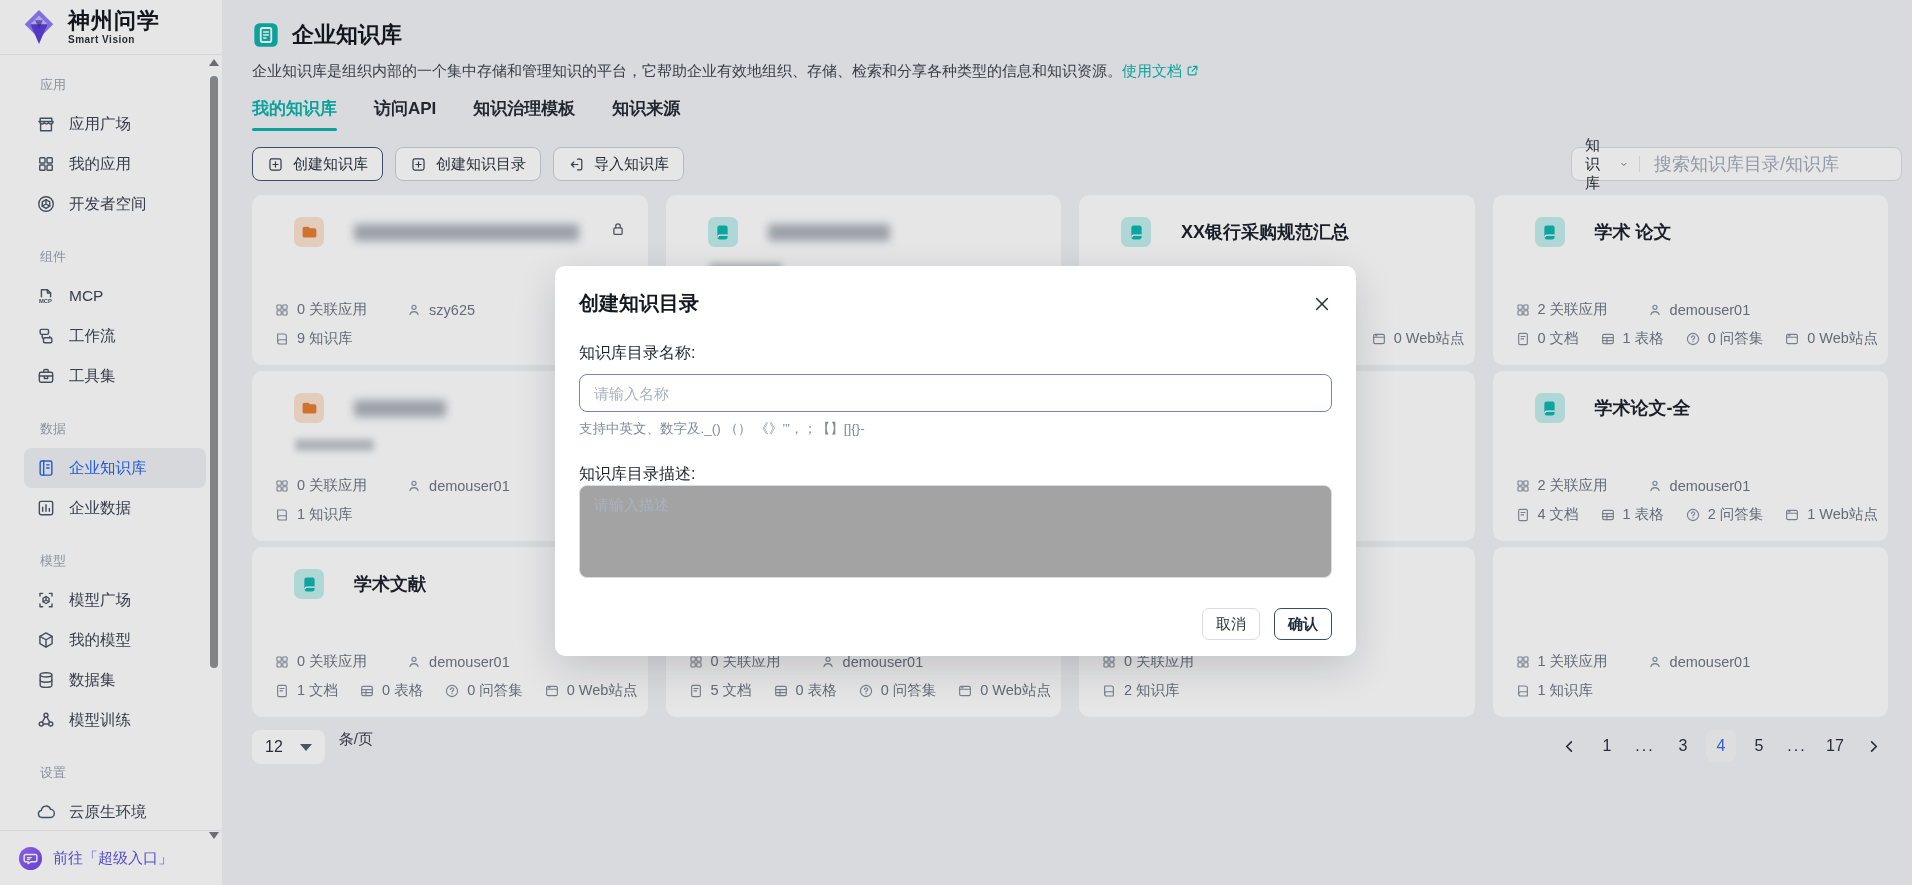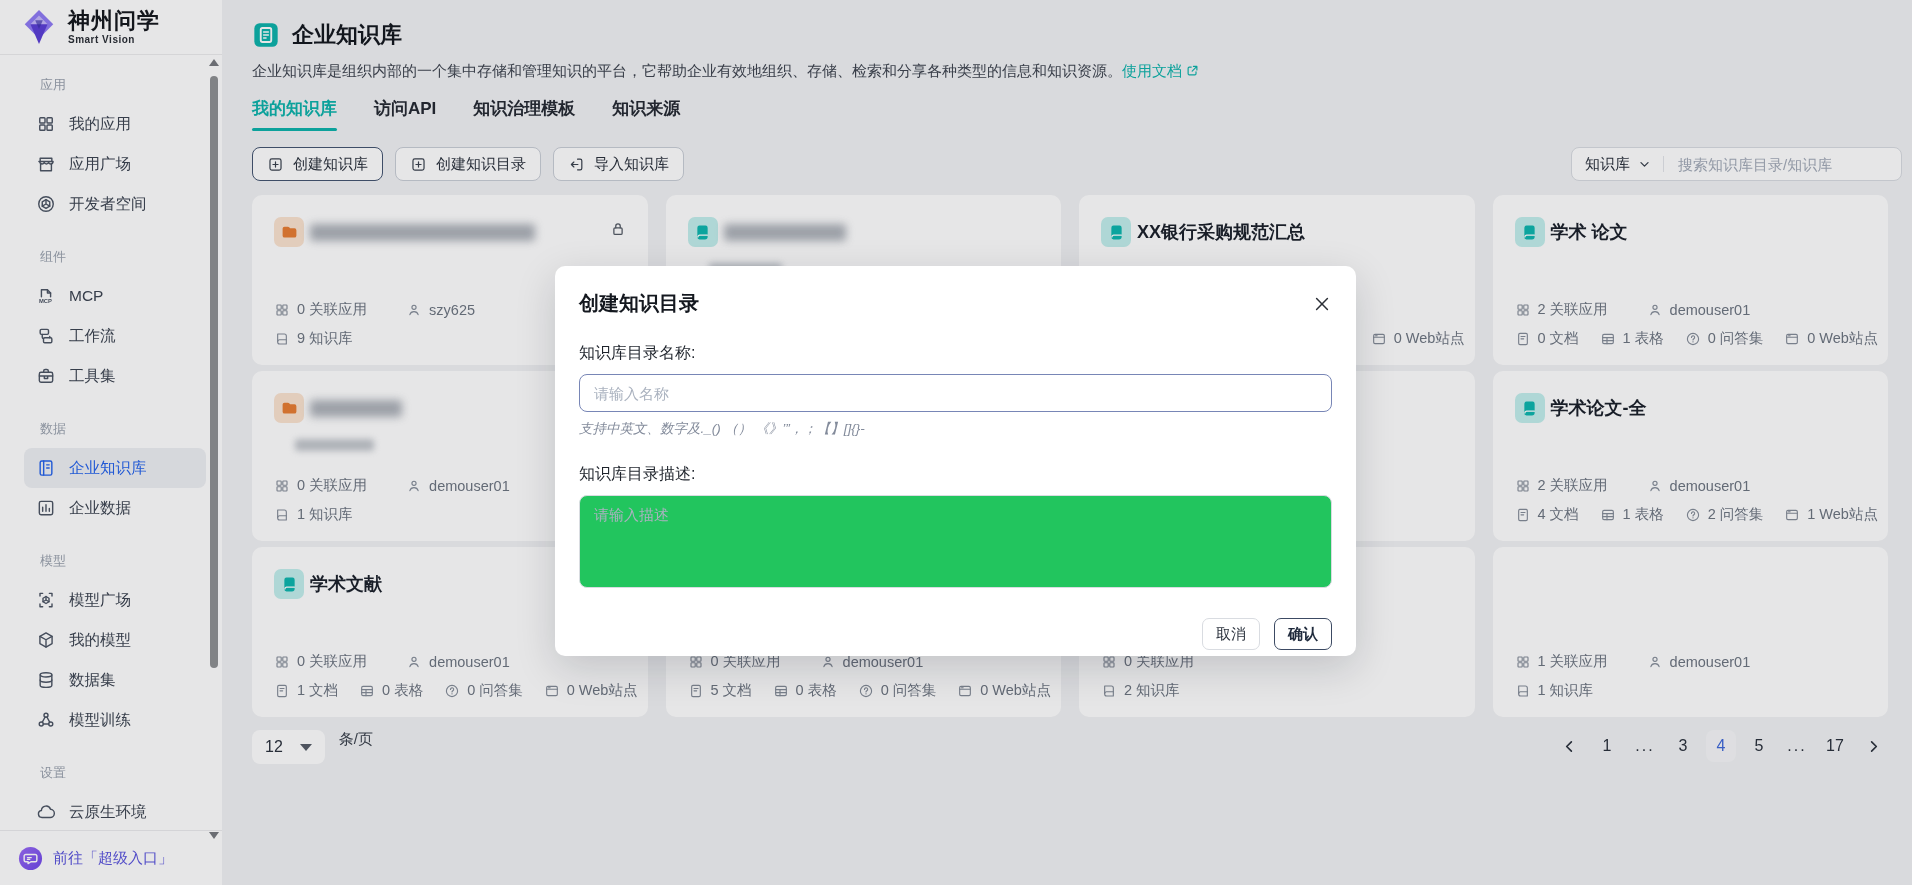--- a/index.html
+++ b/index.html
@@ -59,27 +59,27 @@
     border:1px solid #c9ced6;border-radius:8px;font-size:15px;color:#2b323d;cursor:pointer;box-sizing:border-box;}
   .tbtn.emph{border:1.5px solid #445571;}
   .tbtn .icon{width:17px;height:17px;color:#3a424e;}
   .tbtn .icon svg{width:100%;height:100%;display:block;}
   .searchbox{margin-left:auto;margin-right:-14px;width:331px;height:34px;background:#fff;border:1px solid #d9dce1;
     border-radius:8px;display:flex;align-items:center;padding:0 13px;box-sizing:border-box;}
   .filter{display:flex;align-items:center;gap:8px;font-size:15px;color:#2b323d;cursor:pointer;}
   .filter .icon{width:13px;height:13px;color:#3a424e;}
   .filter .icon svg{width:100%;height:100%;display:block;}
   .sb-div{width:1px;height:16px;background:#e3e5e9;margin:0 12px;}
-  .search-input{border:none;outline:none;flex:1;font-size:15px;color:#701a75;background:transparent;font-family:inherit;}
+  .search-input{border:none;outline:none;flex:1;font-size:18px;color:#701a75;background:transparent;font-family:inherit;}
   .search-input::placeholder{color:#a3abb8;}
 
   
   .grid{margin-top:14px;display:grid;grid-template-columns:repeat(4,1fr);column-gap:18px;row-gap:6px;}
   .card{position:relative;height:170px;background:#fff;border-radius:10px;padding:22px 22px;box-sizing:border-box;cursor:pointer;}
-  .card-head{display:flex;align-items:center;gap:6px;}
+  .card-head{display:flex;align-items:center;gap:30px;margin-left:20px;}
   .card-icon{width:30px;height:30px;border-radius:7px;display:flex;align-items:center;justify-content:center;flex-shrink:0;}
   .card-icon svg{width:19px;height:19px;display:block;}
   .card-icon.book{background:#c2efec;}
   .card-icon.folder{background:#fbe4d0;}
   .card-title{font-size:18px;font-weight:700;color:#1b212b;white-space:nowrap;}
   .blur-bar{height:17px;border-radius:3px;background:#999fa8;filter:blur(4px);opacity:.8;}
   .blur-sub{height:12px;border-radius:3px;background:#b4b9c0;filter:blur(3px);opacity:.8;margin:16px 0 0 21px;}
   .lock{position:absolute;top:25px;right:21px;width:18px;height:18px;color:#555c66;}
   .lock svg{width:100%;height:100%;display:block;}
   .stats{position:absolute;left:22px;right:12px;display:flex;align-items:center;}
@@ -109,23 +109,23 @@
   .modal{position:fixed;left:555px;top:266px;width:801px;height:390px;background:#fff;border-radius:10px;
     box-shadow:0 12px 40px rgba(15,20,30,.16);z-index:6;padding:24px 24px 20px;box-sizing:border-box;}
   .modal-head{display:flex;align-items:center;justify-content:space-between;}
   .modal-title{font-size:20px;font-weight:700;color:#14181f;}
   .modal-close{width:20px;height:20px;color:#2b2f36;cursor:pointer;}
   .modal-close svg{width:100%;height:100%;display:block;}
   .fld-label{margin-top:26px;font-size:16px;color:#1f242c;}
   .inp{margin-top:10px;width:100%;height:38px;border:1.5px solid #7886b6;border-radius:8px;padding:0 14px;
     font-size:15px;color:#2b323d;box-sizing:border-box;outline:none;font-family:inherit;background:#fff;}
   .inp::placeholder{color:#aab2bf;}
-  .hint{margin-top:8px;font-size:13.5px;color:#838b9b;font-style:italic;}
-  .txa{margin-top:10px;width:100%;height:93px;border:1px solid #d9dce1;border-radius:8px;padding:10px 14px;
-    font-size:15px;color:#2b323d;box-sizing:border-box;outline:none;resize:none;font-family:inherit;background:#22c55e;}
+  .hint{margin-top:8px;font-size:13.5px;color:#838b9b;}
+  .txa{width:100%;height:93px;border:1px solid #d9dce1;border-radius:8px;padding:10px 14px;
+    font-size:15px;color:#2b323d;box-sizing:border-box;outline:none;resize:none;font-family:inherit;background:#a3a3a3;}
   .txa::placeholder{color:#aab2bf;}
   .modal-foot{margin-top:26px;display:flex;justify-content:flex-end;gap:14px;}
   .mbtn{height:32px;padding:0 13px;border-radius:7px;background:#fff;font-size:15px;color:#2b323d;cursor:pointer;
     display:flex;align-items:center;box-sizing:border-box;font-family:inherit;}
   .mbtn.cancel{border:1px solid #d9dce1;}
   .mbtn.confirm{border:1.5px solid #3c4a63;font-weight:600;color:#1f2a3c;}
 </style>
 </head>
 <body>
 
@@ -144,37 +144,37 @@
       <div>
         <div class="brand-name">神州问学</div>
         <div class="brand-tag">Smart Vision</div>
       </div>
     </div>
     <nav class="nav" id="nav">
         <div class="nav-section first">应用</div>
         <div class="sb-item">
           <span class="icon">
             <svg viewBox="0 0 24 24" fill="none" stroke="currentColor" stroke-width="1.7" stroke-linecap="round" stroke-linejoin="round">
+              <path d="M5 9V5h14v4"></path>
+              <path d="M3.5 9h17M4.5 9c0 1.6 1.2 2.9 2.8 2.9 1.1 0 2.1-.6 2.6-1.6.4 1 1.4 1.6 2.6 1.6s2.2-.6 2.6-1.6c.5 1 1.5 1.6 2.6 1.6 1.6 0 2.8-1.3 2.8-2.9"></path>
+              <path d="M5.5 12v8h13v-8"></path>
+            </svg>
+          </span>
+          <span>应用广场</span>
+        </div>
+        <div class="sb-item">
+          <span class="icon">
+            <svg viewBox="0 0 24 24" fill="none" stroke="currentColor" stroke-width="1.7" stroke-linecap="round" stroke-linejoin="round">
               <rect x="4.5" y="4.5" width="6.3" height="6.3" rx="1"></rect>
               <rect x="13.2" y="4.5" width="6.3" height="6.3" rx="1"></rect>
               <rect x="4.5" y="13.2" width="6.3" height="6.3" rx="1"></rect>
               <rect x="13.2" y="13.2" width="6.3" height="6.3" rx="1"></rect>
             </svg>
           </span>
           <span>我的应用</span>
-        </div>
-        <div class="sb-item">
-          <span class="icon">
-            <svg viewBox="0 0 24 24" fill="none" stroke="currentColor" stroke-width="1.7" stroke-linecap="round" stroke-linejoin="round">
-              <path d="M5 9V5h14v4"></path>
-              <path d="M3.5 9h17M4.5 9c0 1.6 1.2 2.9 2.8 2.9 1.1 0 2.1-.6 2.6-1.6.4 1 1.4 1.6 2.6 1.6s2.2-.6 2.6-1.6c.5 1 1.5 1.6 2.6 1.6 1.6 0 2.8-1.3 2.8-2.9"></path>
-              <path d="M5.5 12v8h13v-8"></path>
-            </svg>
-          </span>
-          <span>应用广场</span>
         </div>
         <div class="sb-item">
           <span class="icon">
             <svg viewBox="0 0 24 24" fill="none" stroke="currentColor" stroke-width="1.7" stroke-linecap="round" stroke-linejoin="round">
               <circle cx="12" cy="12" r="8.7"></circle>
               <path d="M12 6.8l4.5 2.6v5.2L12 17.2l-4.5-2.6V9.4z"></path>
               <path d="M12 6.8v5.2m0 0l4.5 2.6M12 12l-4.5 2.6"></path>
             </svg>
           </span>
           <span>开发者空间</span>

